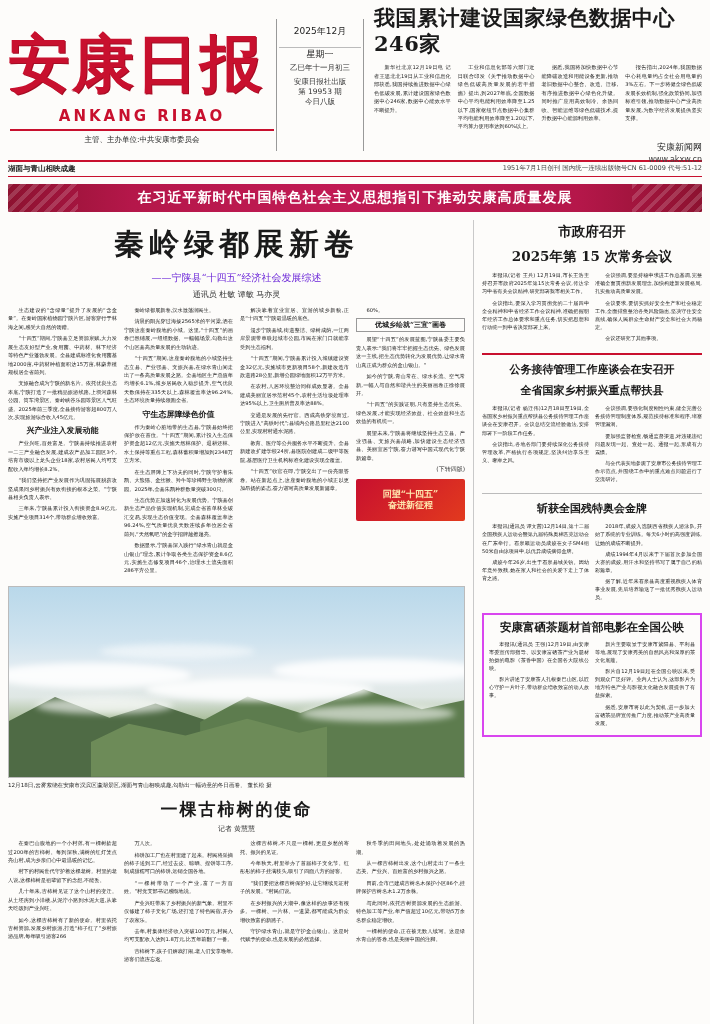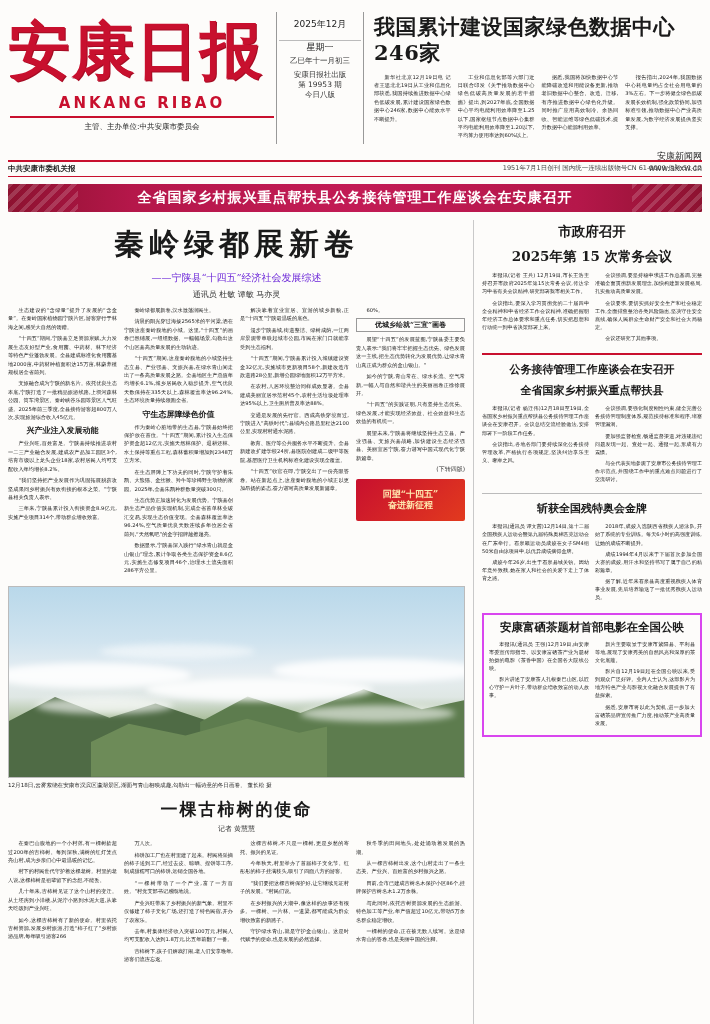--- a/index.html
+++ b/index.html
@@ -8,21 +8,21 @@
     width:710px; height:1024px;
     background:#fdfcfa;
     font-family:"DejaVu Sans","Liberation Sans",sans-serif;
     color:#1a1a1a;
     overflow:hidden;
     position:relative;
   }
   .page { width:710px; height:1024px; position:relative; padding:6px 8px; }
 
   
-  .masthead { display:flex; align-items:flex-start; height:152px; }
+  .masthead { display:flex; align-items:center; height:152px; }
   .mh-logo { width:268px; position:relative; }
   .logo-cn {
     font-family:"DejaVu Serif","Liberation Serif",serif;
     font-size:62px; font-weight:bold; color:#c8102e;
     letter-spacing:2px; line-height:1;
     margin-top:14px; white-space:nowrap;
     text-shadow:1px 1px 0 #a50d24;
   }
   .logo-py {
     font-size:15px; font-weight:bold; color:#c8102e;
@@ -196,26 +196,26 @@
         </div>
       </div>
       <div class="mh-org">
         <div>安康新闻网</div>
         <div class="site">www.akxw.cn</div>
       </div>
     </div>
   </div>
 
   <div class="orgbar">
-    <div class="left">中共安康市委机关报</div>
+    <div class="left">湖面与青山相映成趣</div>
     <div class="right">1951年7月1日创刊  国内统一连续出版物号CN 61-0009    代号:51-12</div>
   </div>
 
   <div class="banner">
-    <span>全省国家乡村振兴重点帮扶县公务接待管理工作座谈会在安康召开</span>
+    <span>在习近平新时代中国特色社会主义思想指引下推动安康高质量发展</span>
   </div>
 
   <div class="body-grid">
 
     <div class="left-zone">
 
       <div class="lead-title">秦岭绿都展新卷</div>
       <div class="lead-sub">——宁陕县“十四五”经济社会发展综述</div>
       <div class="lead-byline">通讯员 杜敏 谭敏 马亦灵</div>
 

